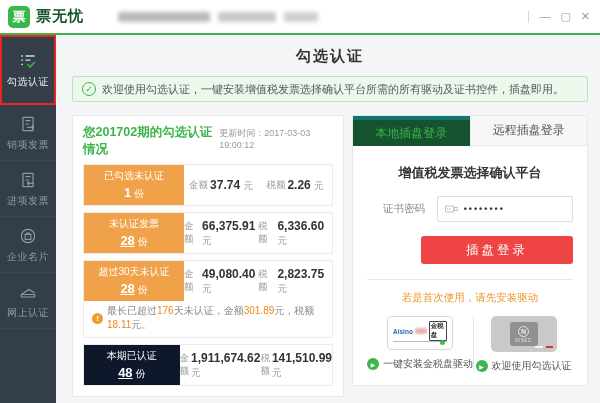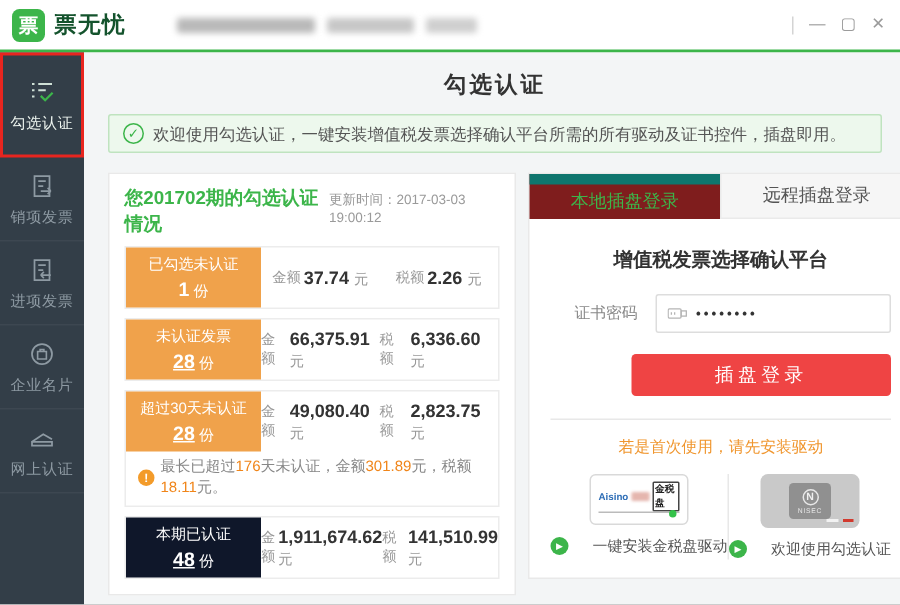--- a/index.html
+++ b/index.html
@@ -37,54 +37,54 @@
   .card { background:#fff; border:1px solid #e9e9e9; }
 
   
   .left-col { width:272px; flex-shrink:0; }
   .stats-card { padding:8px 10px 10px; }
   .stats-head { display:flex; justify-content:space-between; align-items:baseline; }
   .stats-title { font-size:12.5px; font-weight:bold; color:#3cb54a; }
   .stats-updated { font-size:9px; color:#9a9a9a; }
   .stat-box { border:1px solid #ececec; margin-top:6px; }
   .stat-row { display:flex; height:40px; }
-  .stat-block { width:90px; display:flex; flex-direction:column; align-items:center; justify-content:center; gap:2px; color:#fff; }
+  .stat-block { width:100px; display:flex; flex-direction:column; align-items:center; justify-content:center; gap:2px; color:#fff; }
   .stat-block.orange { background:#f0a24b; }
   .stat-block.green { background:#0f172a; }
   .sb-label { font-size:10px; }
   .sb-count { font-size:10px; }
   .sb-count .num { font-size:13px; font-weight:bold; }
   .sb-count .num.u { text-decoration:underline; cursor:pointer; }
   .stat-col { flex:1; display:flex; flex-direction:row; align-items:center; justify-content:center; gap:2px; }
   .col-h { font-size:9.5px; color:#999; }
   .col-v { font-size:12px; font-weight:bold; color:#333; }
   .col-v .yuan { font-size:9.5px; color:#999; font-weight:normal; }
   .warn-strip { display:flex; align-items:center; gap:4px; padding:3px 8px 5px; font-size:10px; color:#888; }
   .warn-icon { width:11px; height:11px; border-radius:50%; background:#f39b2a; color:#fff; font-size:8px; font-weight:bold; display:flex; align-items:center; justify-content:center; flex-shrink:0; }
   .onum { color:#f08519; }
 
   
   .login-card { flex:1; display:flex; flex-direction:column; }
   .tabs { display:flex; height:30px; }
   .tab { flex:1; display:flex; align-items:center; justify-content:center; font-size:12px; cursor:pointer; }
-  .tab.active { color:#3cb54a; border-top:7px solid #0f766e; background:#7f1d1d; }
+  .tab.active { color:#3cb54a; border-top:4px solid #0f766e; background:#14532d; }
   .tab.inactive { background:#f6f6f6; color:#555; border-left:1px solid #eaeaea; border-bottom:1px solid #eaeaea; }
   .login-body { padding:4px 14px 12px; }
   .platform-title { text-align:center; font-size:13px; font-weight:bold; color:#333; margin:14px 0 14px; }
   .pw-row { display:flex; align-items:center; gap:8px;margin-left:16px; }
   .pw-label { font-size:10.5px; color:#888; width:46px; flex-shrink:0; }
   .pw-input { flex:1; height:26px; border:1px solid #ddd; border-radius:2px; display:flex; align-items:center; gap:6px; padding:0 7px; background:#fff; }
   .pw-input input { border:none; outline:none; width:100%; font-size:9px; font-weight:bold; letter-spacing:2px; color:#333; font-family:inherit; }
   .login-btn { display:block; margin:14px 0 0 54px; width:calc(100% - 54px); height:28px; background:#ef4444; border:none; border-radius:3px; color:#fff; font-size:12.5px; letter-spacing:3px; cursor:pointer; font-family:Liberation Mono, monospace; }
   .hr { border-top:1px solid #e8e8e8; margin:15px 0 11px; }
   .hint { text-align:center; font-size:10.5px; color:#f0962e; margin-bottom:11px; }
   .drivers { display:flex; align-items:stretch; }
   .driver { flex:1; display:flex; flex-direction:column; align-items:center; gap:7px; }
   .drv-divider { width:1px; background:#e8e8e8; }
-  .drv-action { display:flex; align-items:center; gap:16px; font-size:10px; color:#555; cursor:pointer; white-space:nowrap;justify-content:center; }
+  .drv-action { display:flex; align-items:center; gap:4px; font-size:10px; color:#555; cursor:pointer; white-space:nowrap;justify-content:center; }
   .play-icon { width:12px; height:12px; border-radius:50%; background:#3cb54a; color:#fff; font-size:6px; display:inline-flex; align-items:center; justify-content:center; flex-shrink:0; }
   
   .dev-aisino { width:66px; height:34px; background:#fff; border:1px solid #d9d9d9; border-radius:4px; padding:4px 5px 3px; display:flex; flex-direction:column; justify-content:space-between; }
   .da-top { display:flex; align-items:center; gap:2px; }
   .da-brand { font-size:6.5px; font-weight:bold; color:#2a6bb5; }
   .da-blur { width:16px; height:6px; background:#e5b6ae; filter:blur(1px); border-radius:1px; }
   .da-model { font-size:6.5px; font-weight:bold; color:#222; border:1px solid #444; padding:0 1px; border-radius:1px; }
   .da-line { border-top:1px solid #bbb; position:relative; margin-bottom:4px; }
   .da-dot { position:absolute; right:2px; top:-2.5px; width:5px; height:5px; border-radius:50%; background:#35c24a; }
   

